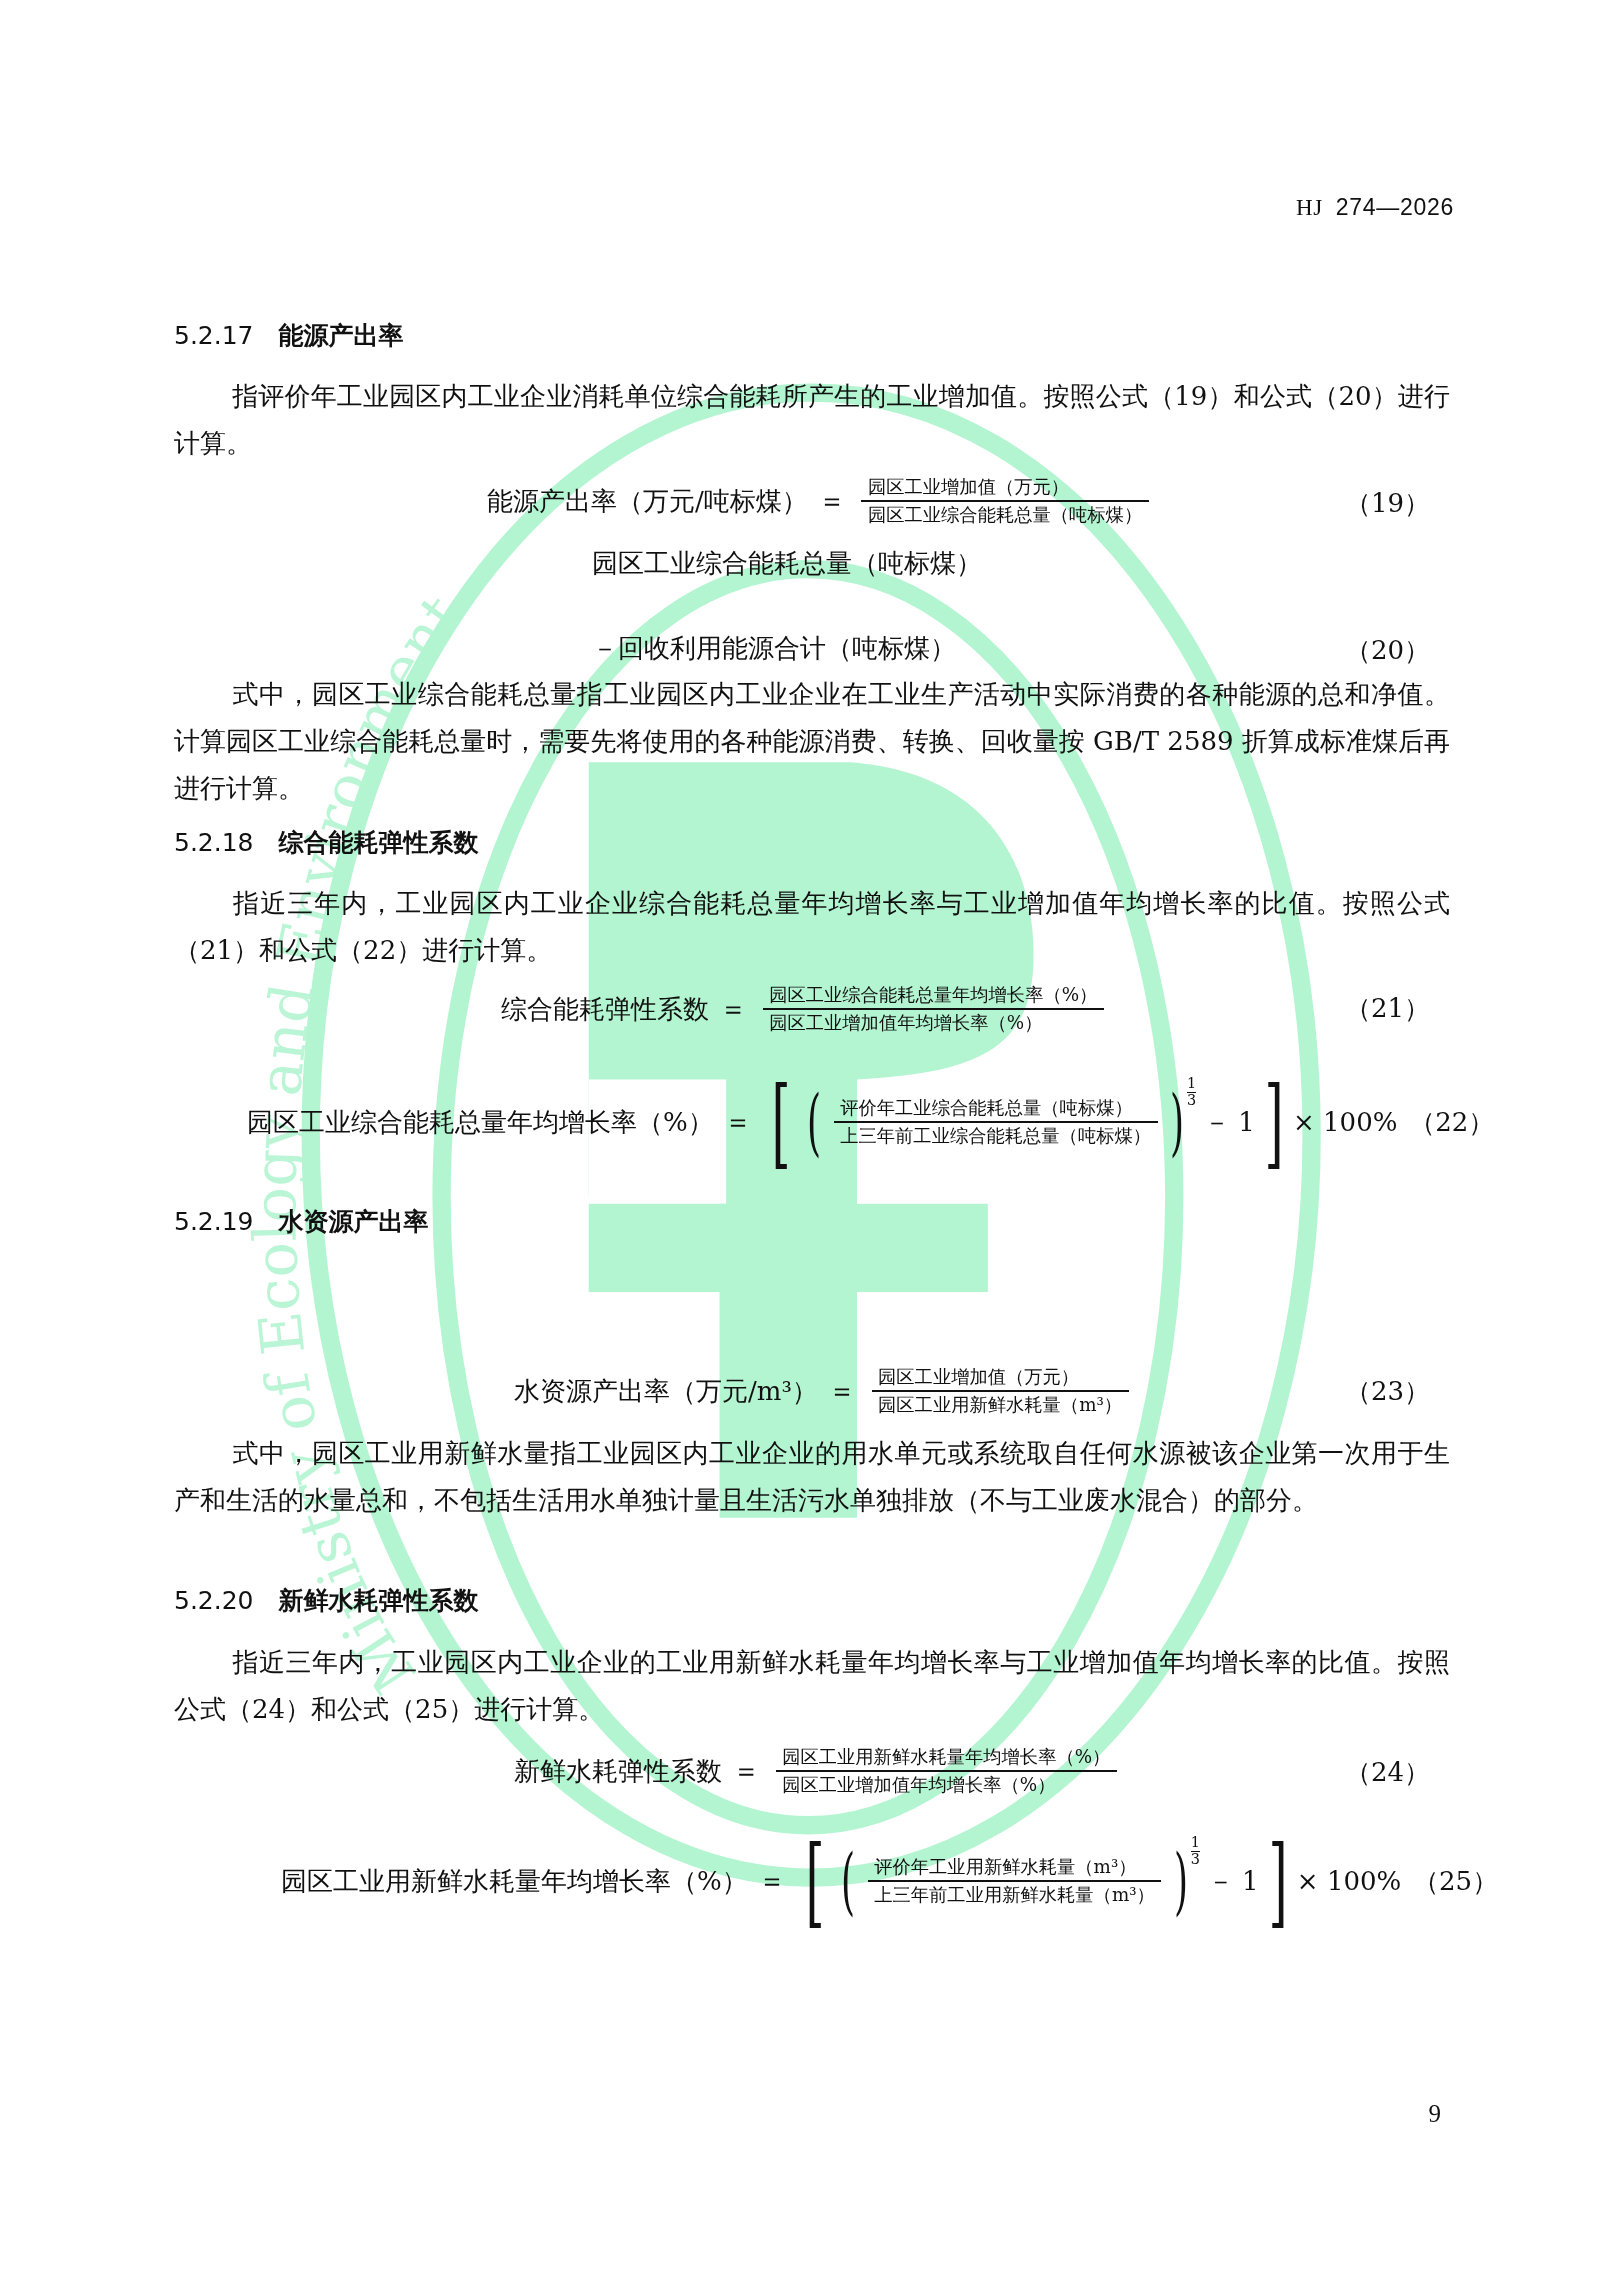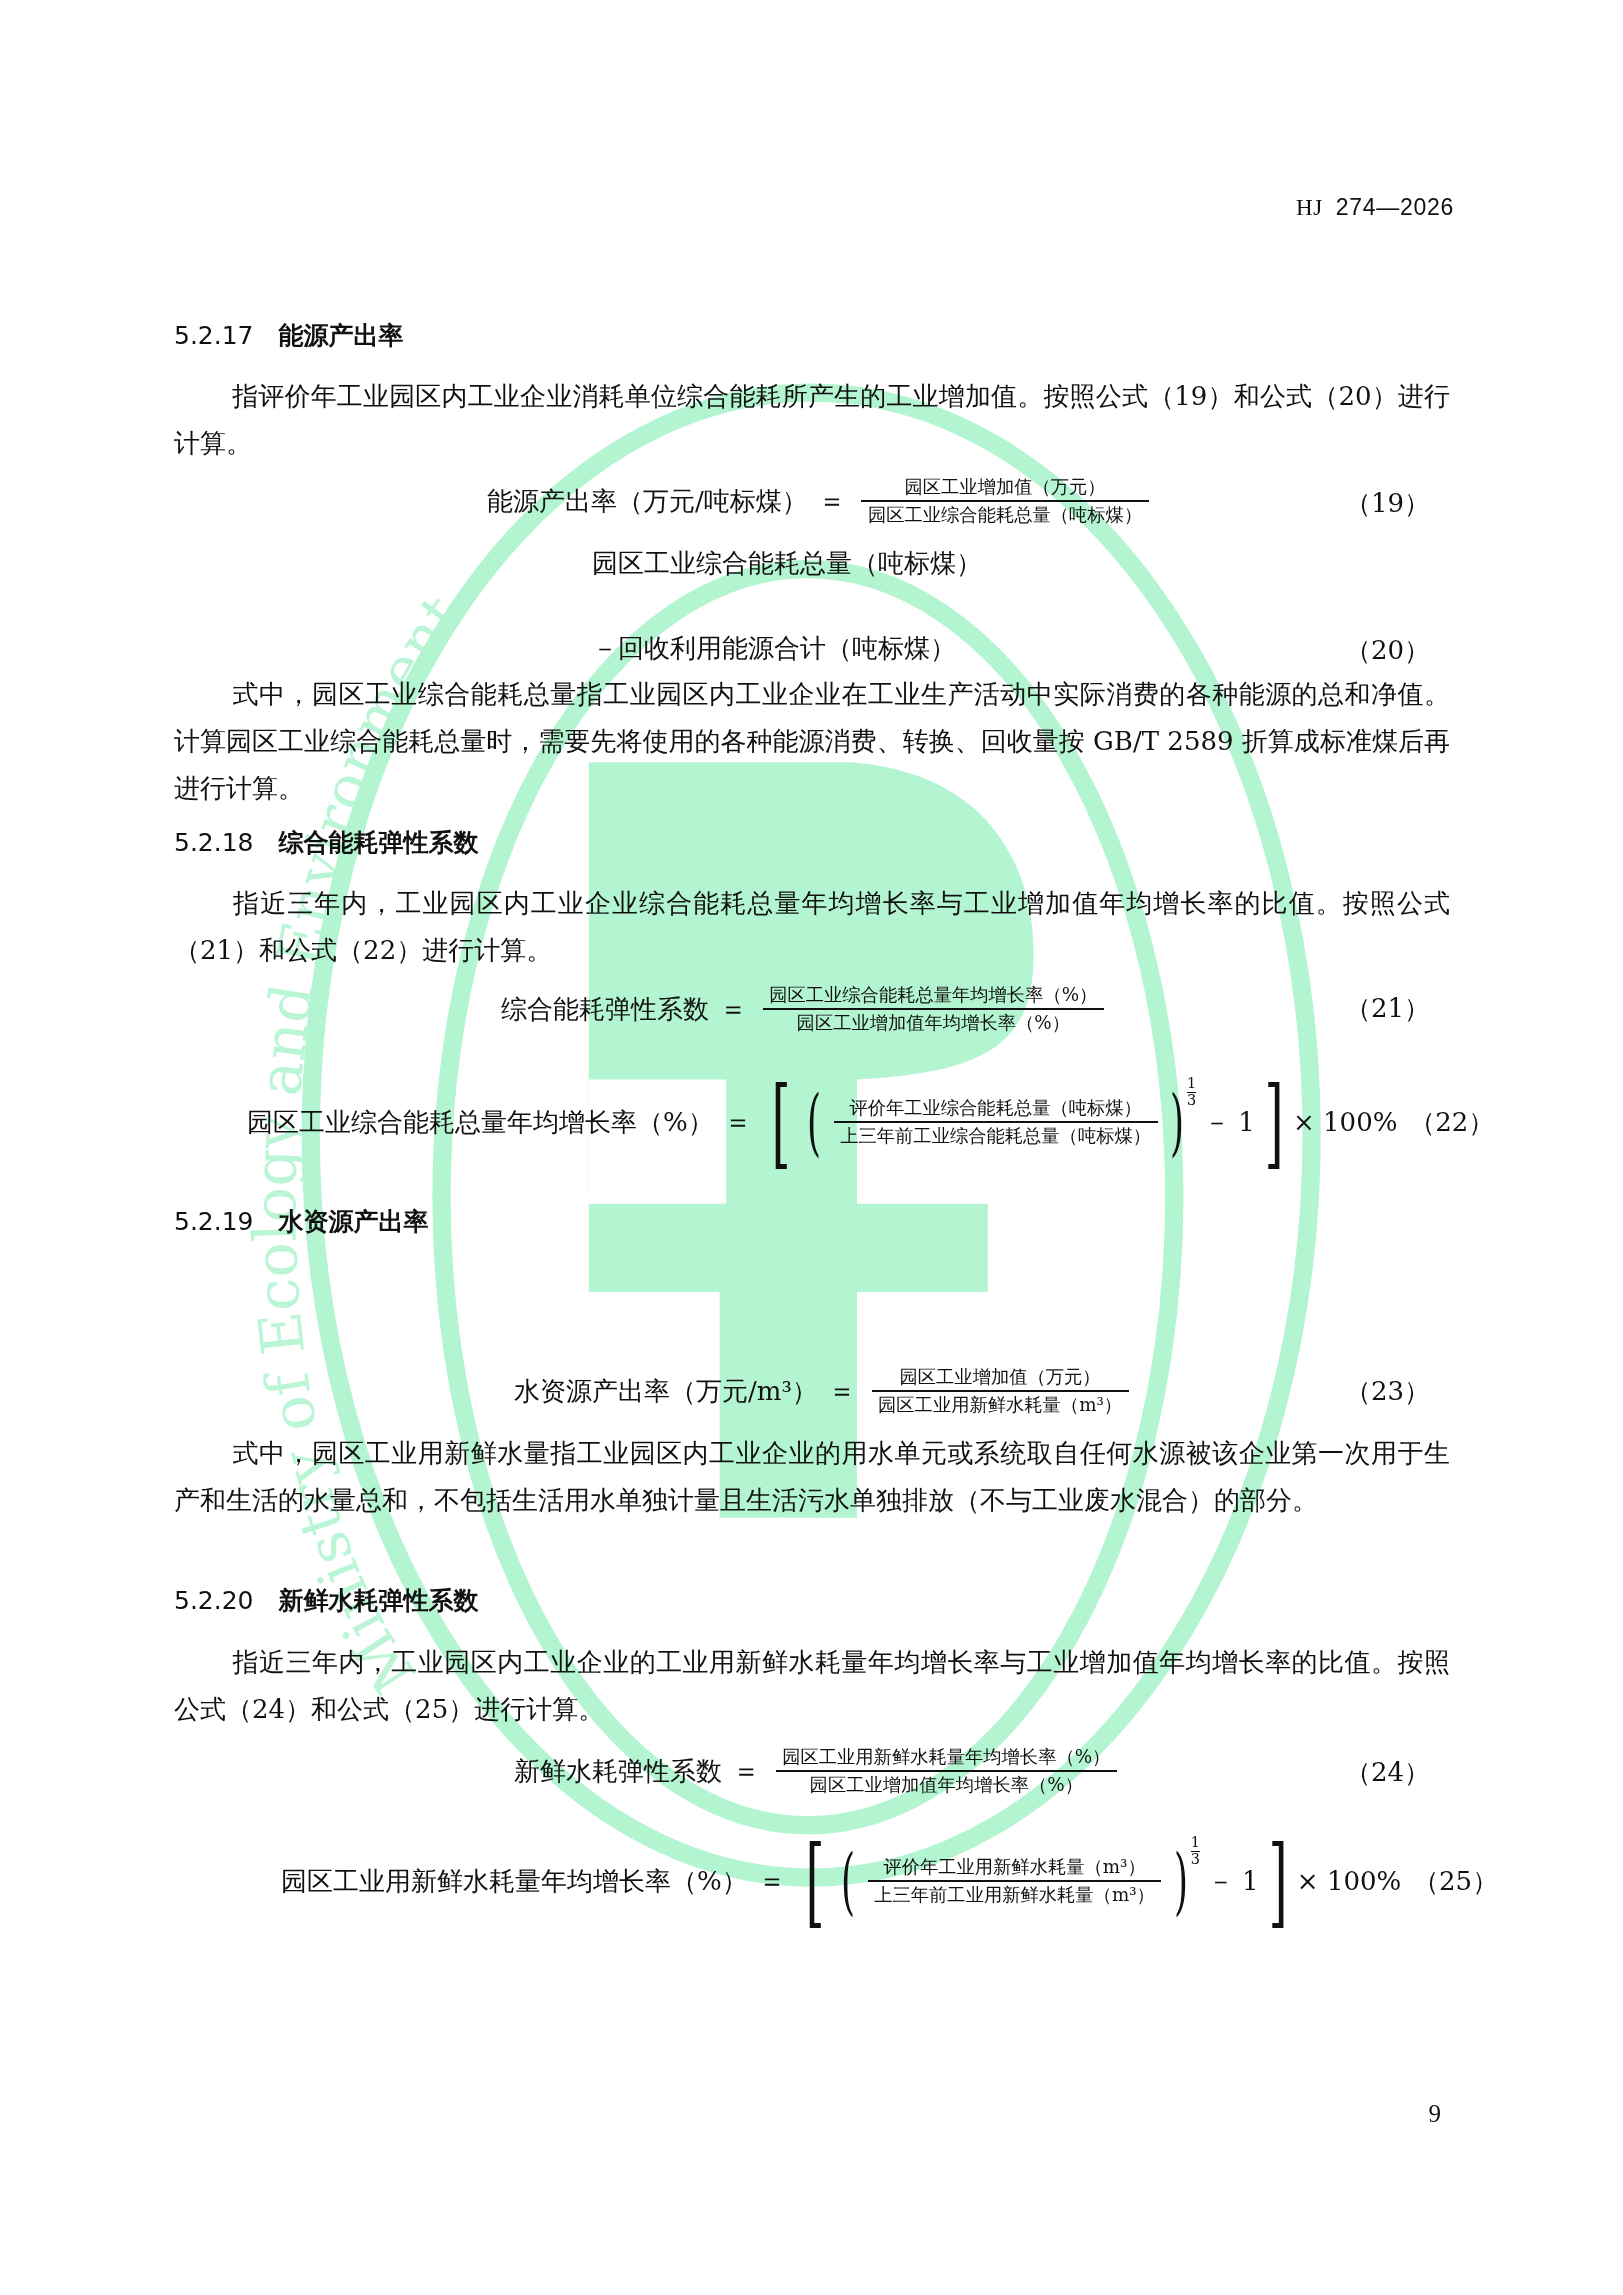--- a/index.html
+++ b/index.html
@@ -22,21 +22,21 @@
     }
     .heading .hnum { font-weight: normal; margin-right: 25px; }
     .para {
       position: absolute; left: 174px; width: 1276px;
       font-size: 26px; line-height: 47px; text-align: justify;
       font-family: "DejaVu Serif", serif;
     }
     .para .indent { display: inline-block; width: 58px; }
     .eq-row { position: absolute; display: flex; align-items: center; font-size: 26px; }
     .eq-num { position: absolute; font-size: 26px; }
-    .frac { display: inline-flex; flex-direction: column; align-items: center; margin: 0 5.2px; }
+    .frac { display: inline-flex; flex-direction: column; margin: 0 5.2px; }
     .frac .num, .frac .den { font-size: 18.3px; line-height: 26px; padding: 0 6.5px; white-space: nowrap; }
     .frac .bar { height: 2px; background: #111; width: 100%; }
     .op { margin: 0 10.5px; font-size: 27.5px; }
     .bracket { font-size: 98px; line-height: 1; font-weight: 100; transform: scaleX(0.5); display: inline-block; }
     .paren { font-size: 72px; line-height: 1; transform: scaleX(0.5); display: inline-block; }
     .exp { display: inline-flex; flex-direction: column; align-items: center; font-size: 14.4px; line-height: 15.7px; margin-top: -59px; margin-left: -3.9px; }
     .exp .ebar { width: 9.2px; height: 1.3px; background: #111; }
     .page-number { position: absolute; right: 182px; top: 2100px; font-size: 25px; font-family: "Liberation Serif", serif; }
   </style>
 </head>

